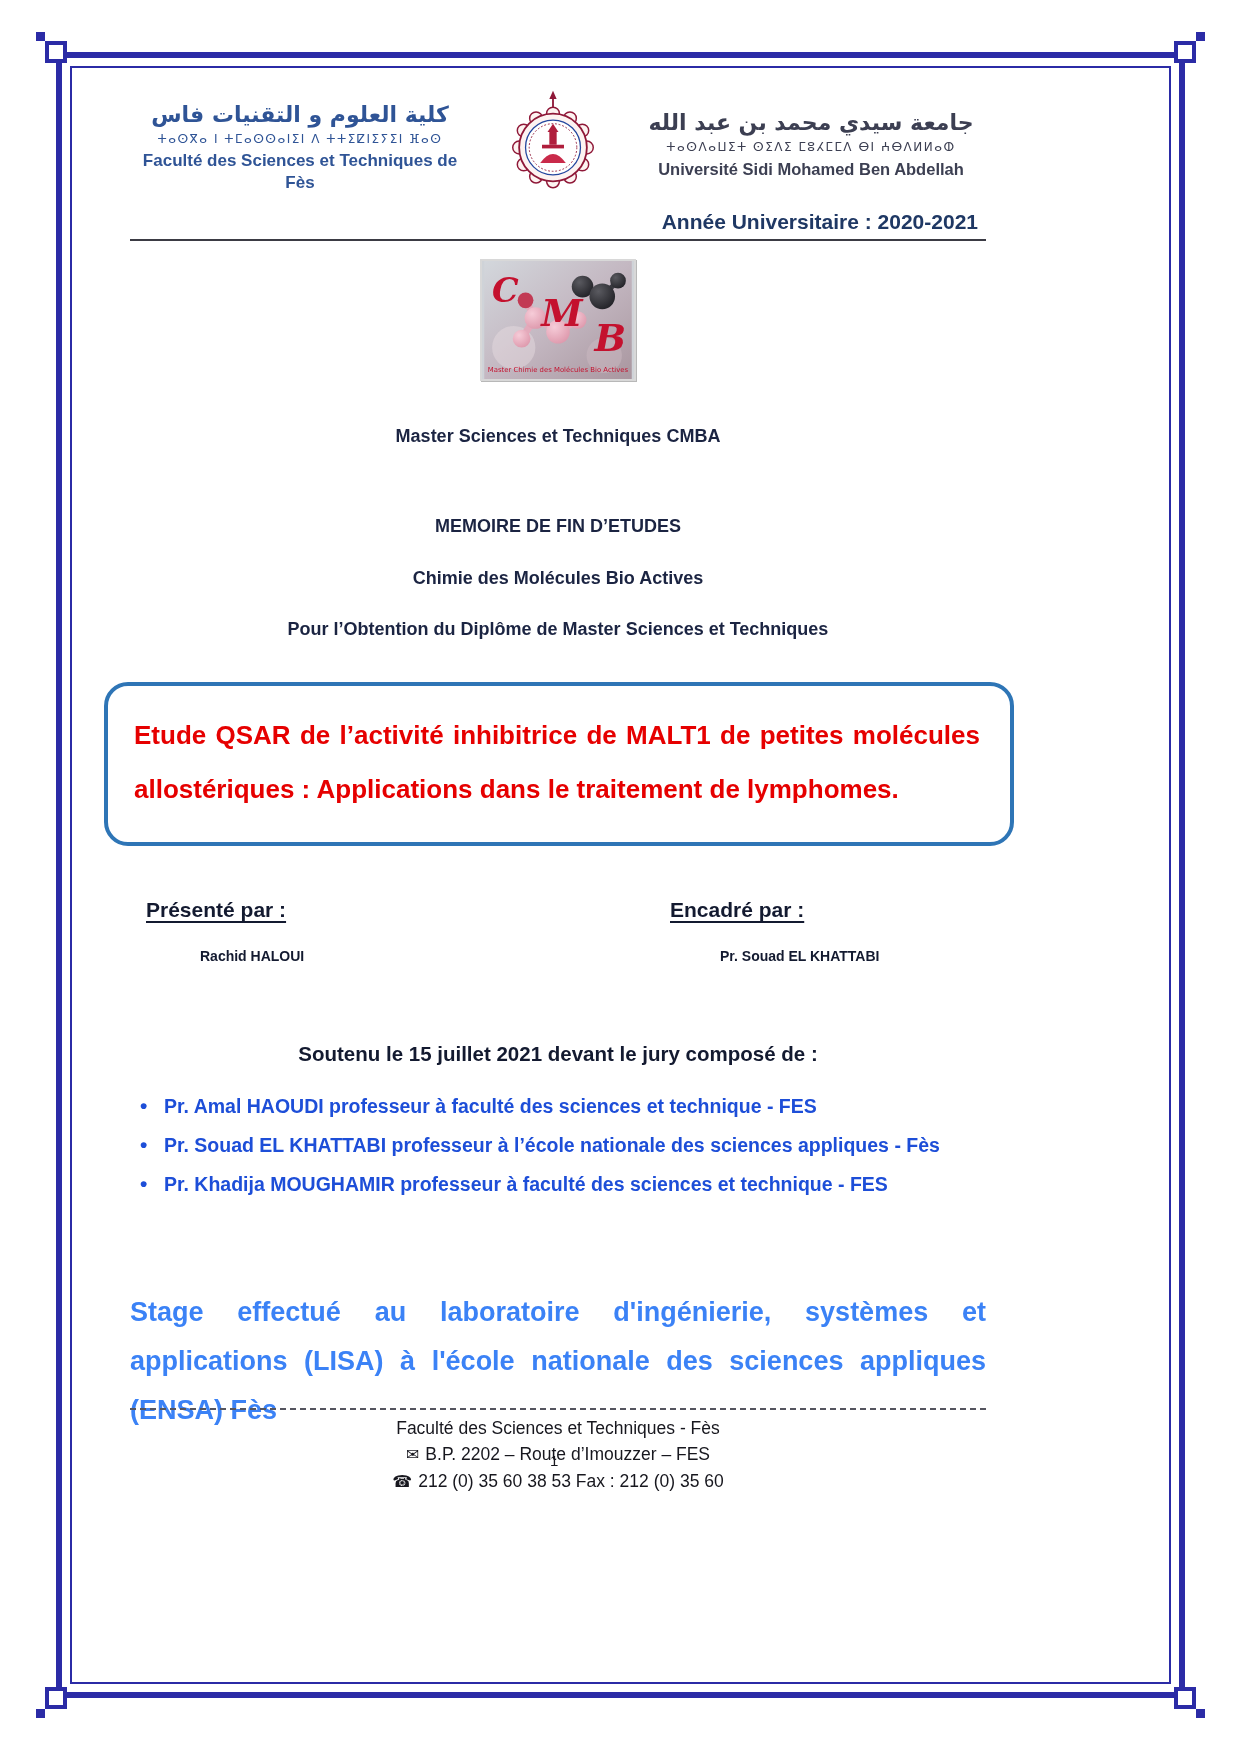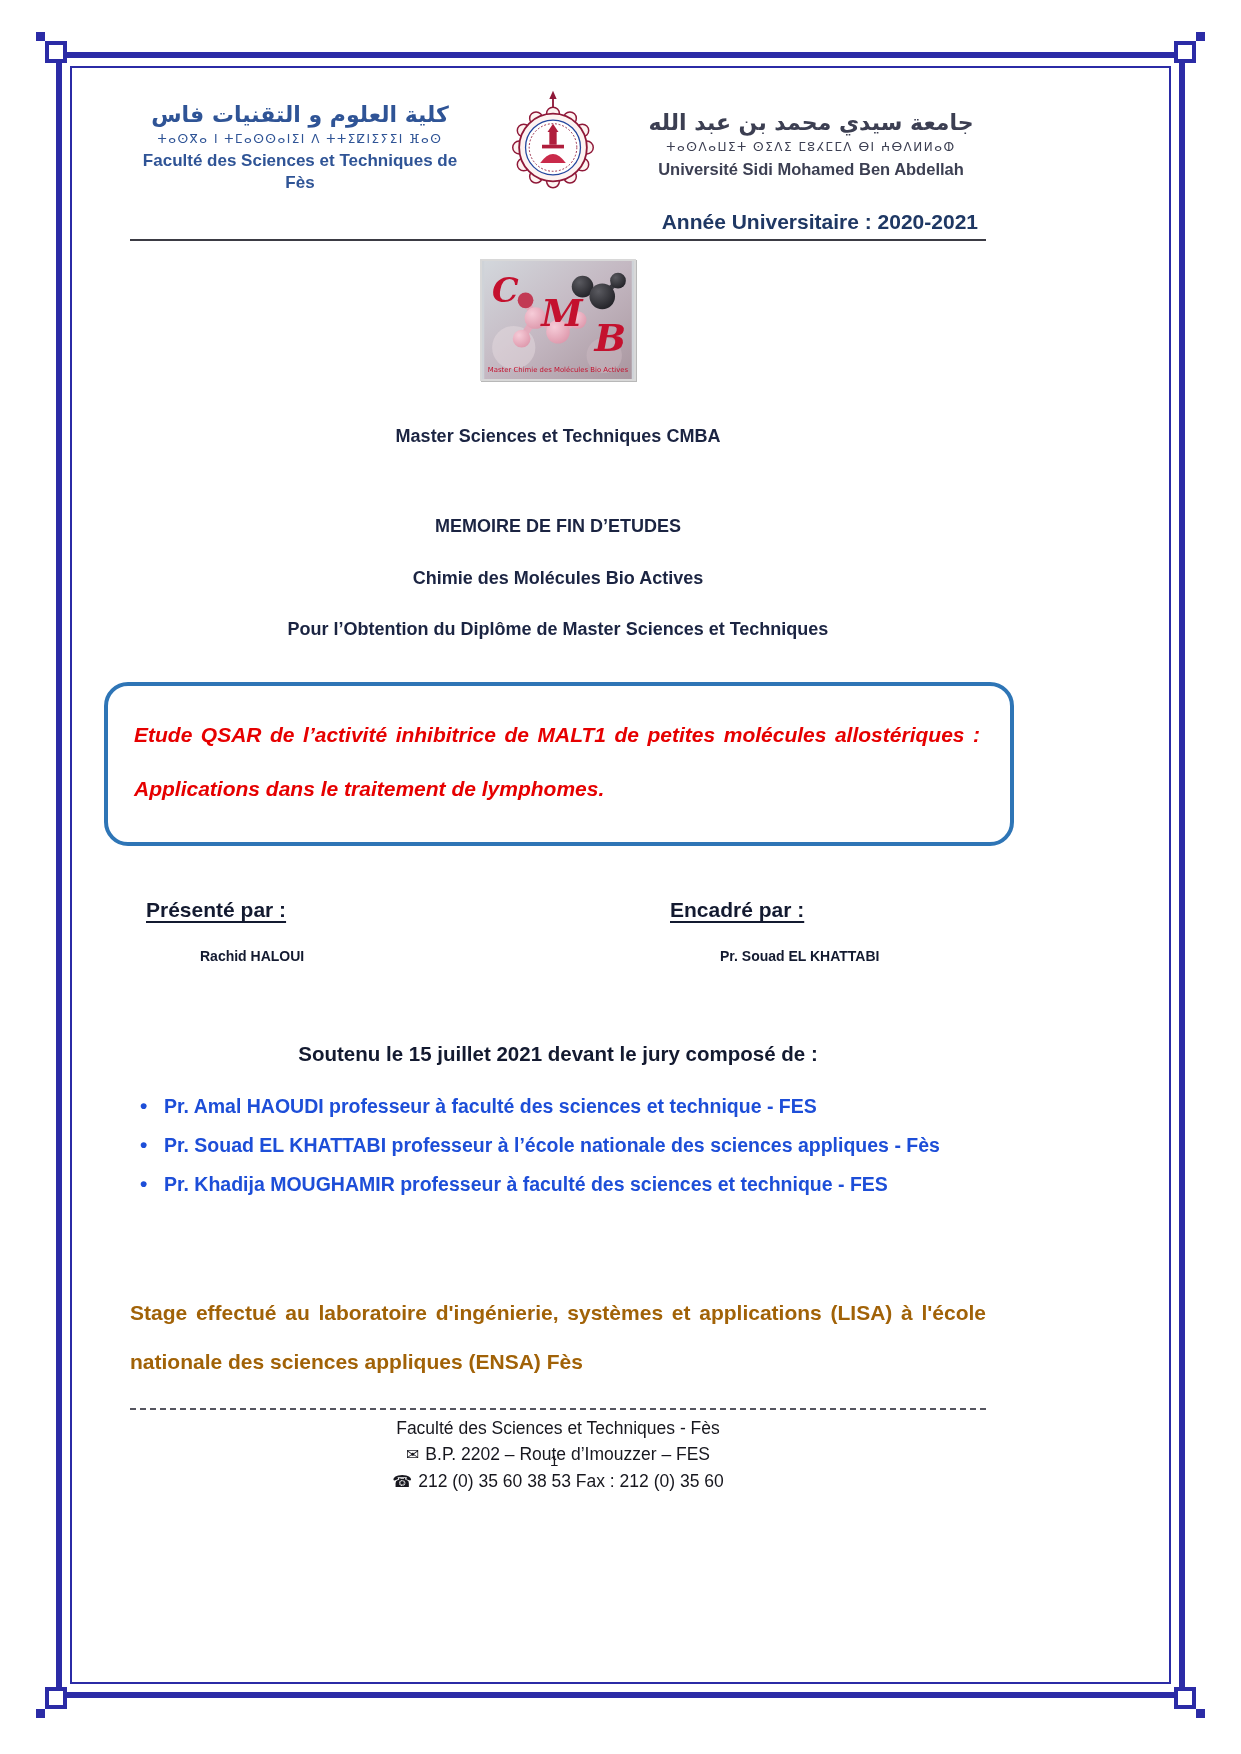--- a/index.html
+++ b/index.html
@@ -49,39 +49,39 @@
   .cmb-caption{font-family:"DejaVu Sans",sans-serif;font-size:7px;fill:#c4112e;}
 
   .center-line{text-align:center;font-weight:bold;color:#1b2442;font-size:18px;line-height:26px;}
   .program1{margin-top:42px;}
   .program2{margin-top:26px;}
   .memoire-title{margin-top:64px;}
   .memoire-sub{margin-top:25px;}
 
   
   .title-box{margin:40px -28px 0 -26px;border:4px solid var(--boxblue);border-radius:24px;padding:22px 30px 26px 26px;background:#fff;}
-  .title-box p{font-size:21px;font-weight:bold;color:var(--red);text-align:justify;line-height:54px;font-style:italic;}
+  .title-box p{font-size:26px;font-weight:bold;color:var(--red);text-align:justify;line-height:54px;}
 
   
   .people{display:flex;margin-top:52px;}
   .pcol{width:50%;}
   .plabel{font-size:21px;font-weight:bold;text-decoration:underline;text-underline-offset:4px;color:#131a30;}
   .pname{margin-top:26px;font-size:14px;font-weight:bold;color:#131a30;}
   .pcol1 .plabel{margin-left:16px;}
   .pcol1 .pname{margin-left:70px;}
   .pcol2 .plabel{margin-left:112px;}
   .pcol2 .pname{margin-left:162px;}
 
   .soutenu{margin-top:78px;text-align:center;font-size:20.5px;font-weight:bold;color:#131a30;}
 
   .jury{margin-top:28px;list-style:none;}
   .jury li{font-size:19.5px;font-weight:bold;color:#1d4ed8;margin-bottom:15px;padding-left:10px;white-space:nowrap;line-height:24px;}
   .jury li::before{content:"\2022";display:inline-block;width:24px;font-size:21px;}
 
-  .stage{margin-top:92px;font-size:21px;font-weight:bold;color:#a16207;text-align:justify;line-height:49px;}
+  .stage{margin-top:92px;font-size:27px;font-weight:bold;color:#3b82f6;text-align:justify;line-height:49px;}
 
   
   .footer{position:absolute;left:130px;top:1408px;width:856px;text-align:center;color:#17171e;}
   .dashes{border-top:2px dashed #55555f;margin-bottom:5px;}
   .fline{font-size:17.5px;line-height:26px;}
   .ficon{font-family:"DejaVu Sans",sans-serif;font-size:16px;margin-right:6px;}
   .pageno{position:absolute;left:420px;top:44px;font-size:15px;color:#17171e;}
 </style>
 </head>
 <body>

